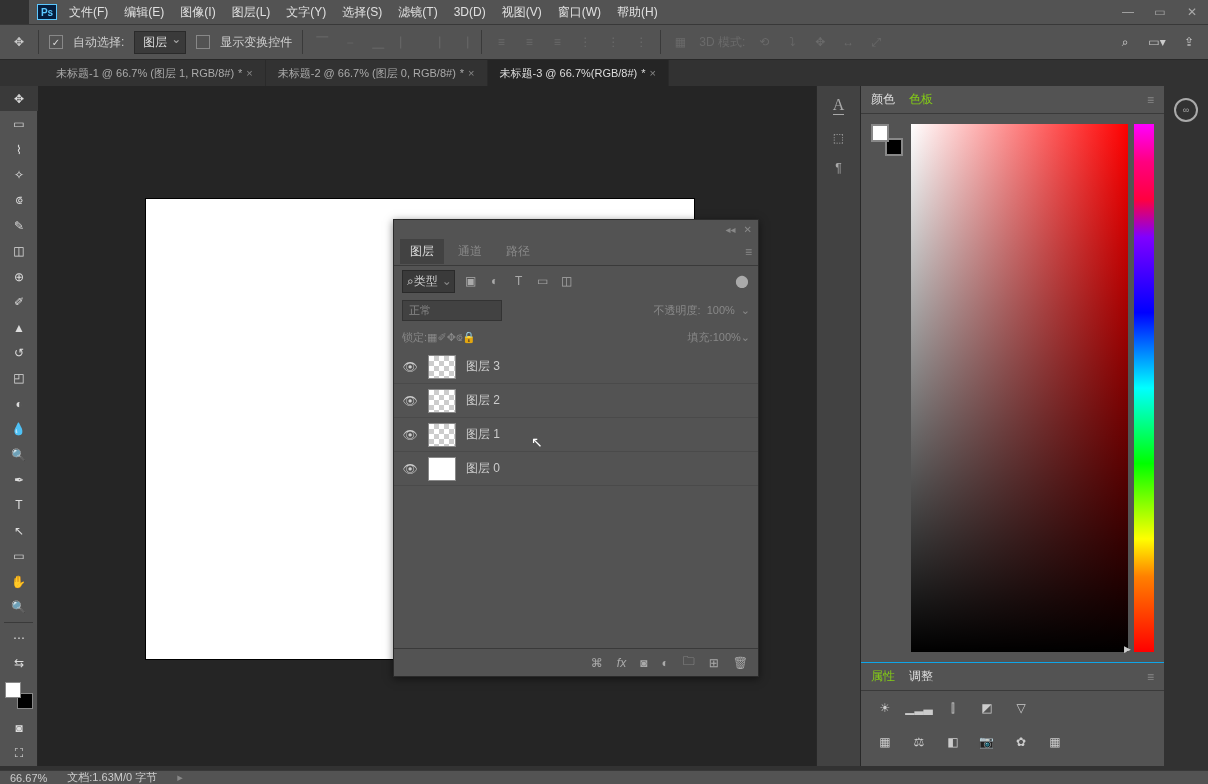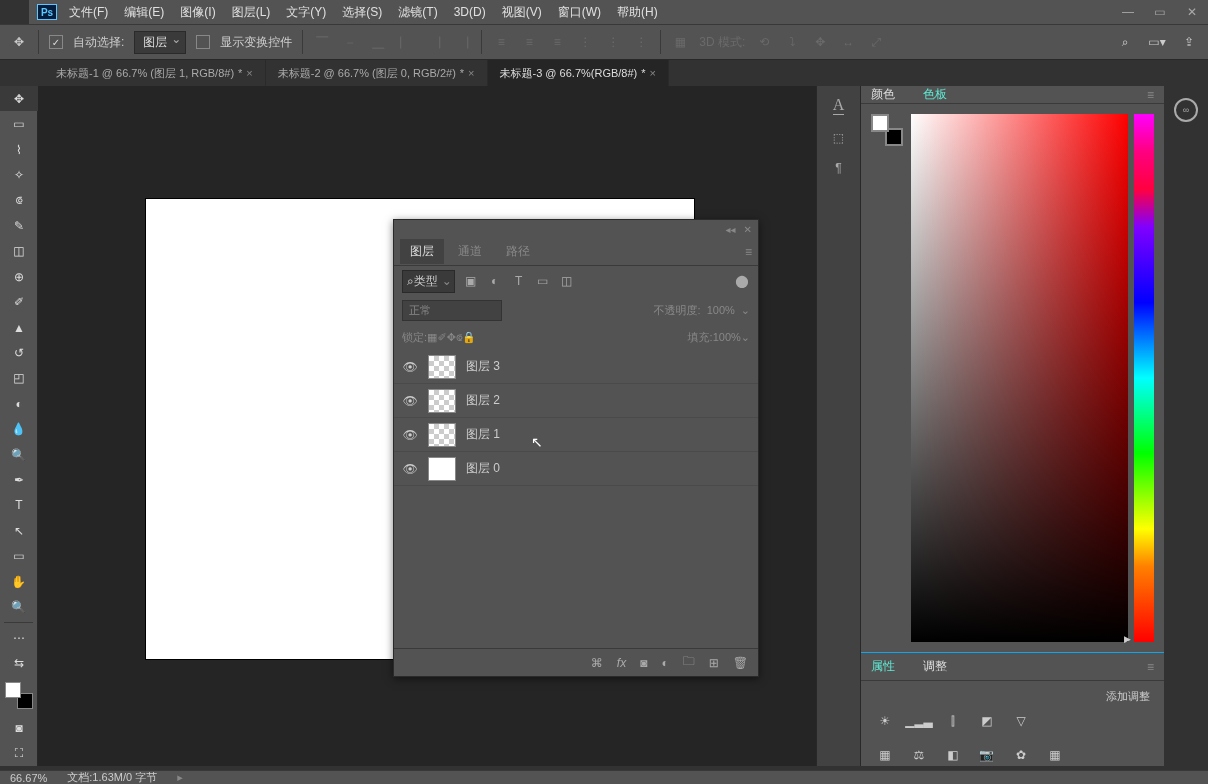--- a/index.html
+++ b/index.html
@@ -60,22 +60,22 @@
 .layer-row { height: 34px; display: flex; align-items: center; padding: 0 8px; gap: 10px; border-bottom: 1px solid #4a4a4a; }
 .layer-eye { width: 16px; text-align: center; }
 .layer-thumb { width: 28px; height: 24px; border: 1px solid #888; }
 .thumb-checker { background: repeating-conic-gradient(#ccc 0 25%, #fff 0 50%) 0 0/10px 10px; }
 .thumb-white { background: #fff; }
 .lp-footer { position: absolute; bottom: 0; left: 0; right: 0; height: 28px; display: flex; align-items: center; justify-content: flex-end; padding: 0 10px; gap: 14px; color: #aaa; border-top: 1px solid #3a3a3a; }
 
 
 .rightcol { width: 44px; background: #424242; border-left: 1px solid #282828; display: flex; flex-direction: column; align-items: center; padding-top: 10px; gap: 16px; color: #aaa; }
 .rightpanels { width: 304px; background: #535353; border-left: 1px solid #282828; display: flex; flex-direction: column; }
-.panel-tabs { height: 28px; display: flex; align-items: center; padding: 0 10px; gap: 28px; border-bottom: 1px solid #3a3a3a; }
-.panel-tab { font-size: 12px; color: #5eead4; }
+.panel-tabs { height: 28px; display: flex; align-items: center; padding: 0 10px; gap: 14px; border-bottom: 1px solid #3a3a3a; }
+.panel-tab { font-size: 12px; color: #84cc16; }
 .panel-tab.active { color: #ddd; }
 .panel-menu { margin-left: auto; color: #888; }
 .color-body { flex: 0 0 auto; padding: 10px; display: flex; gap: 8px; }
 .color-fgbg { width: 32px; height: 32px; position: relative; }
 .color-fgbg .bg { position: absolute; right: 0; bottom: 0; width: 18px; height: 18px; background: #000; border: 2px solid #888; }
 .color-fgbg .fg { position: absolute; left: 0; top: 0; width: 18px; height: 18px; background: #fff; border: 2px solid #888; }
 .color-picker { flex: 1; height: 528px; display: flex; gap: 6px; }
 .sat-box { flex: 1; background: linear-gradient(to top, #000, transparent), linear-gradient(to right, #fff, #ff0000); position: relative; }
 .hue-bar { width: 20px; background: linear-gradient(to bottom, #ff00ff, #ff0080, #ff0040, #8000ff, #4000ff, #0000ff, #0080ff, #00ffff, #00ff80, #00ff00, #80ff00, #ffff00, #ff8000, #ff4000, #ff0000); position: relative; }
 .hue-bar::after { content: "▶"; position: absolute; bottom: -2px; left: -10px; font-size: 9px; color: #ccc; }
@@ -154,21 +154,21 @@
   </div>
 </div>
 
 <div class="doctabs">
   <div class="doctab">
       <span>未标题-1 @ 66.7% (图层 1, RGB/8#)</span>
       <span>*</span>
       <span class="close">×</span>
     </div>
   <div class="doctab">
-      <span>未标题-2 @ 66.7% (图层 0, RGB/2#)</span>
+      <span>未标题-2 @ 66.7% (图层 0, RGB/8#)</span>
       <span>*</span>
       <span class="close">×</span>
     </div>
   <div class="doctab active">
       <span>未标题-3 @ 66.7%(RGB/8#)</span>
       <span>*</span>
       <span class="close">×</span>
     </div>
 </div>
 
@@ -302,21 +302,20 @@
         <div class="sat-box"></div>
         <div class="hue-bar"></div>
       </div>
     </div>
     <div class="props-panel">
       <div class="panel-tabs">
         <span class="panel-tab">属性</span>
         <span class="panel-tab active">调整</span>
         <span class="panel-menu">≡</span>
       </div>
-      <div style="padding:8px 14px 0;color:#ccc;font-size:11px">添加调整</div>
       <div class="adj-icons">
         <span class="adj-icon">☀</span>
         <span class="adj-icon">▁▂▃</span>
         <span class="adj-icon">⫿</span>
         <span class="adj-icon">◩</span>
         <span class="adj-icon">▽</span>
       </div>
       <div class="adj-icons">
         <span class="adj-icon">▦</span>
         <span class="adj-icon">⚖</span>

